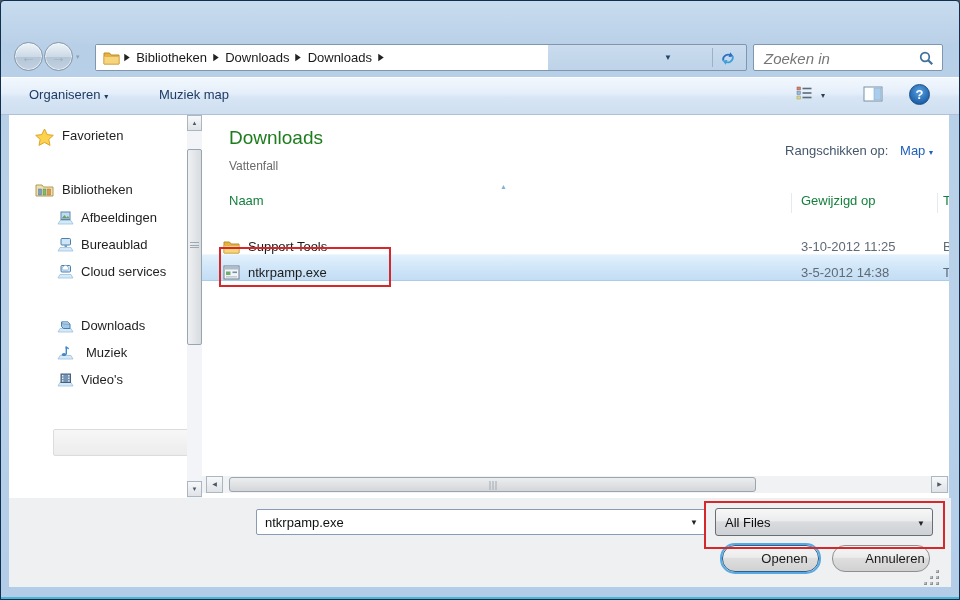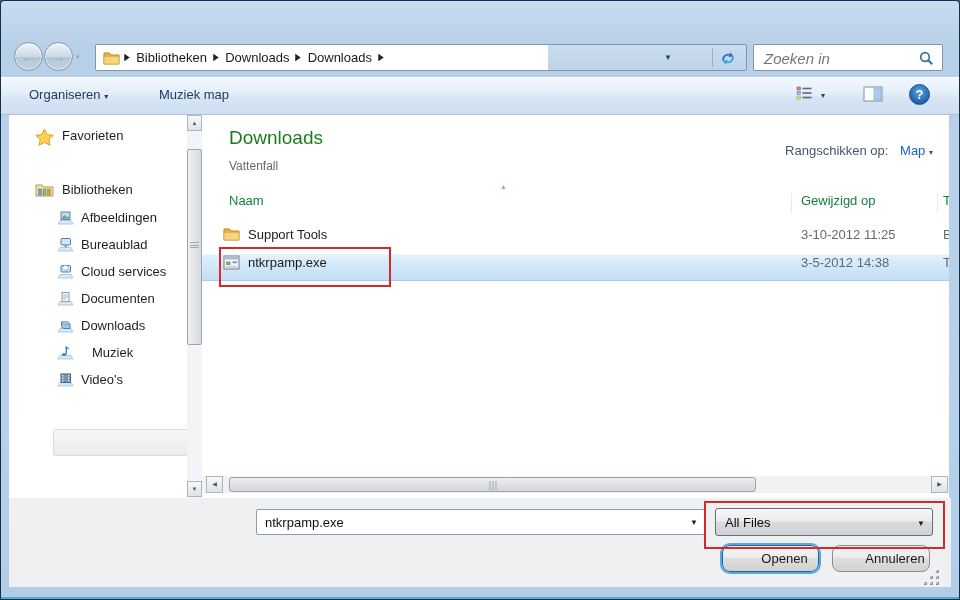--- a/index.html
+++ b/index.html
@@ -61,21 +61,21 @@
 
   
   #folder-title{left:27px;top:12px;font-size:19px;color:#1d7d1d;}
   #folder-subtitle{left:27px;top:44px;font-size:12px;color:#6a6a6a;}
   #arrange{right:16px;top:28px;font-size:13px;color:#44576b;}
   #arrange .blue{color:#2061bd;cursor:pointer;}
   #sort-arrow{left:298px;top:68px;font-size:7px;color:#86b1d8;}
   .colhead{position:absolute;top:78px;font-size:13px;color:#15803d;cursor:pointer;}
   .colsep{position:absolute;top:78px;width:1px;height:20px;background:#e3eaf2;}
 
-  .filerow{position:absolute;left:0;width:747px;height:27px;display:flex;align-items:flex-start;cursor:pointer;}
+  .filerow{position:absolute;left:0;width:747px;height:27px;display:flex;align-items:flex-end;cursor:pointer;}
   .fname{font-size:13px;color:#1c1c1c;margin-left:8px;}
   .fdate{position:absolute;left:599px;font-size:13px;color:#5f6a74;}
   .ftype{position:absolute;left:741px;width:6px;overflow:hidden;font-size:13px;color:#5f6a74;}
   #row-sel{background:linear-gradient(#e3f1fc 0%,#d2e7f9 45%,#c3ddf4 100%);
      border-top:1px solid #eef7fe;border-bottom:1px solid #a8cdec;}
 
   
   #hscroll{left:201px;top:475px;width:747px;height:17px;background:#f1f2f4;}
   .hbtn{position:absolute;top:0;width:17px;height:17px;text-align:center;background:linear-gradient(#f7f8f9,#dfe3e7);
      border:1px solid #aab6c0;font-size:6px;color:#4a5a68;line-height:15px;}
@@ -90,21 +90,21 @@
   .mn{text-decoration:underline;}
   #fn-combo{position:absolute;left:247px;top:11px;width:450px;height:26px;background:#fff;
      border:1px solid #8a9cb2;border-radius:2px;cursor:pointer;}
   #fn-combo .val{position:absolute;left:8px;top:5px;font-size:13px;color:#101010;}
   .combo-arrow{position:absolute;right:7px;top:8px;font-size:8px;color:#222;}
   #ft-combo{position:absolute;left:706px;top:10px;width:218px;height:28px;border:1px solid #696e73;border-radius:3px;cursor:pointer;
      background:linear-gradient(#f7f7f7 0%,#ebecee 45%,#d9dbde 50%,#ced1d5 100%);padding-left:44px;}
   #ft-combo .val{position:absolute;left:9px;top:6px;font-size:13px;color:#0c0c0c;}
   .win-btn{position:absolute;top:47px;height:27px;font-size:13px;color:#1a1a1a;text-align:center;line-height:25px;cursor:pointer;
      background:linear-gradient(#f6f6f6 0%,#ececec 45%,#dedede 50%,#d1d1d1 100%);
-     border:1px solid #8e8f8f;border-radius:8px;padding-left:28px;}
+     border:1px solid #8e8f8f;border-radius:13px;padding-left:28px;}
   #open-btn{left:713px;width:97px;border:1px solid #2c628b;outline:2px solid #58a9e3;}
   #cancel-btn{left:823px;width:98px;}
   #resize-grip{position:absolute;right:12px;top:73px;width:16px;height:14px;cursor:nwse-resize;}
   #resize-grip i{position:absolute;width:3px;height:3px;background:#b9bcbf;box-shadow:inset -1px -1px 0 #8f9396;}
 
   
   .redbox{border:2px solid #d6272b;background:transparent;pointer-events:none;}
   #redbox-file{left:218px;top:246px;width:172px;height:40px;}
   #redbox-filetype{left:703px;top:500px;width:241px;height:48px;}
 
@@ -229,48 +229,38 @@
 
     <div class="side-row" style="top:149px">
       <svg style="margin-left:48px" width="17" height="15" viewBox="0 0 17 15">
         <path d="M3 10.5 L14 10.5 L16 14 L1 14 z" fill="#d6e9f8" stroke="#9cc0dc" stroke-width=".8"></path>
         <rect x="4" y="1.5" width="9.5" height="6.5" rx="1" fill="#cfe6f7" stroke="#4a7fae"></rect>
         <path d="M6 6 a1.8 1.8 0 0 1 .6-3.4 a2.2 2.2 0 0 1 4.2.6 a1.5 1.5 0 0 1-.3 2.8 z" fill="#fff" stroke="#6a94b8" stroke-width=".6"></path>
       </svg>
       <span class="side-label" style="margin-left:7px">Cloud services</span>
     </div>
 
-    <div class="side-row" style="top:176px">
-      <svg style="margin-left:48px" width="17" height="15" viewBox="0 0 17 15">
-        <path d="M3 10.5 L14 10.5 L16 14 L1 14 z" fill="#d6e9f8" stroke="#9cc0dc" stroke-width=".8"></path>
-        <rect x="5" y="1.5" width="7" height="9" fill="#fdfdfd" stroke="#8a9aa8"></rect>
-        <rect x="6.2" y="3.5" width="4.6" height="1" fill="#9fb0bf"></rect>
-        <rect x="6.2" y="5.5" width="4.6" height="1" fill="#9fb0bf"></rect>
-        <rect x="6.2" y="7.5" width="3" height="1" fill="#9fb0bf"></rect>
-      </svg>
-      <span class="side-label" style="margin-left:7px">Documenten</span>
-    </div>
 
     <div class="side-row" style="top:203px">
       <svg style="margin-left:48px" width="17" height="15" viewBox="0 0 17 15">
         <path d="M3 10.5 L14 10.5 L16 14 L1 14 z" fill="#d6e9f8" stroke="#9cc0dc" stroke-width=".8"></path>
         <path d="M4.5 4 L11 4 L13 6 L13 10.5 L6.5 10.5 L4.5 8.5 z" fill="#9ec7e8" stroke="#4a7fae"></path>
         <path d="M4.5 4 L6.5 6 L13 6 L11 4 z" fill="#c8e2f5" stroke="#4a7fae" stroke-width=".6"></path>
       </svg>
       <span class="side-label" style="margin-left:7px">Downloads</span>
     </div>
 
     <div class="side-row" style="top:230px">
       <svg style="margin-left:48px" width="17" height="15" viewBox="0 0 17 15">
         <path d="M3 10.5 L14 10.5 L16 14 L1 14 z" fill="#d6e9f8" stroke="#9cc0dc" stroke-width=".8"></path>
         <ellipse cx="7" cy="9.5" rx="2.2" ry="1.6" fill="#3f87c7"></ellipse>
         <rect x="8.6" y="1.5" width="1.4" height="8" fill="#3f87c7"></rect>
         <path d="M8.6 1.5 q3.5.5 3.5 3 q-1.5-1.2-3.5-1 z" fill="#3f87c7"></path>
       </svg>
-      <span class="side-label" style="margin-left:18px">Muziek</span>
+      <span class="side-label" style="margin-left:12px">Muziek</span>
     </div>
 
     <div class="side-row" style="top:257px">
       <svg style="margin-left:48px" width="17" height="15" viewBox="0 0 17 15">
         <path d="M3 10.5 L14 10.5 L16 14 L1 14 z" fill="#d6e9f8" stroke="#9cc0dc" stroke-width=".8"></path>
         <rect x="4" y="2" width="9.5" height="8.5" fill="#7593b5" stroke="#44607e"></rect>
         <rect x="5" y="3" width="1.4" height="1.4" fill="#e8eef4"></rect>
           <rect x="5" y="5.6" width="1.4" height="1.4" fill="#e8eef4"></rect>
           <rect x="5" y="8.2" width="1.4" height="1.4" fill="#e8eef4"></rect>
         <rect x="11.1" y="3" width="1.4" height="1.4" fill="#e8eef4"></rect>

